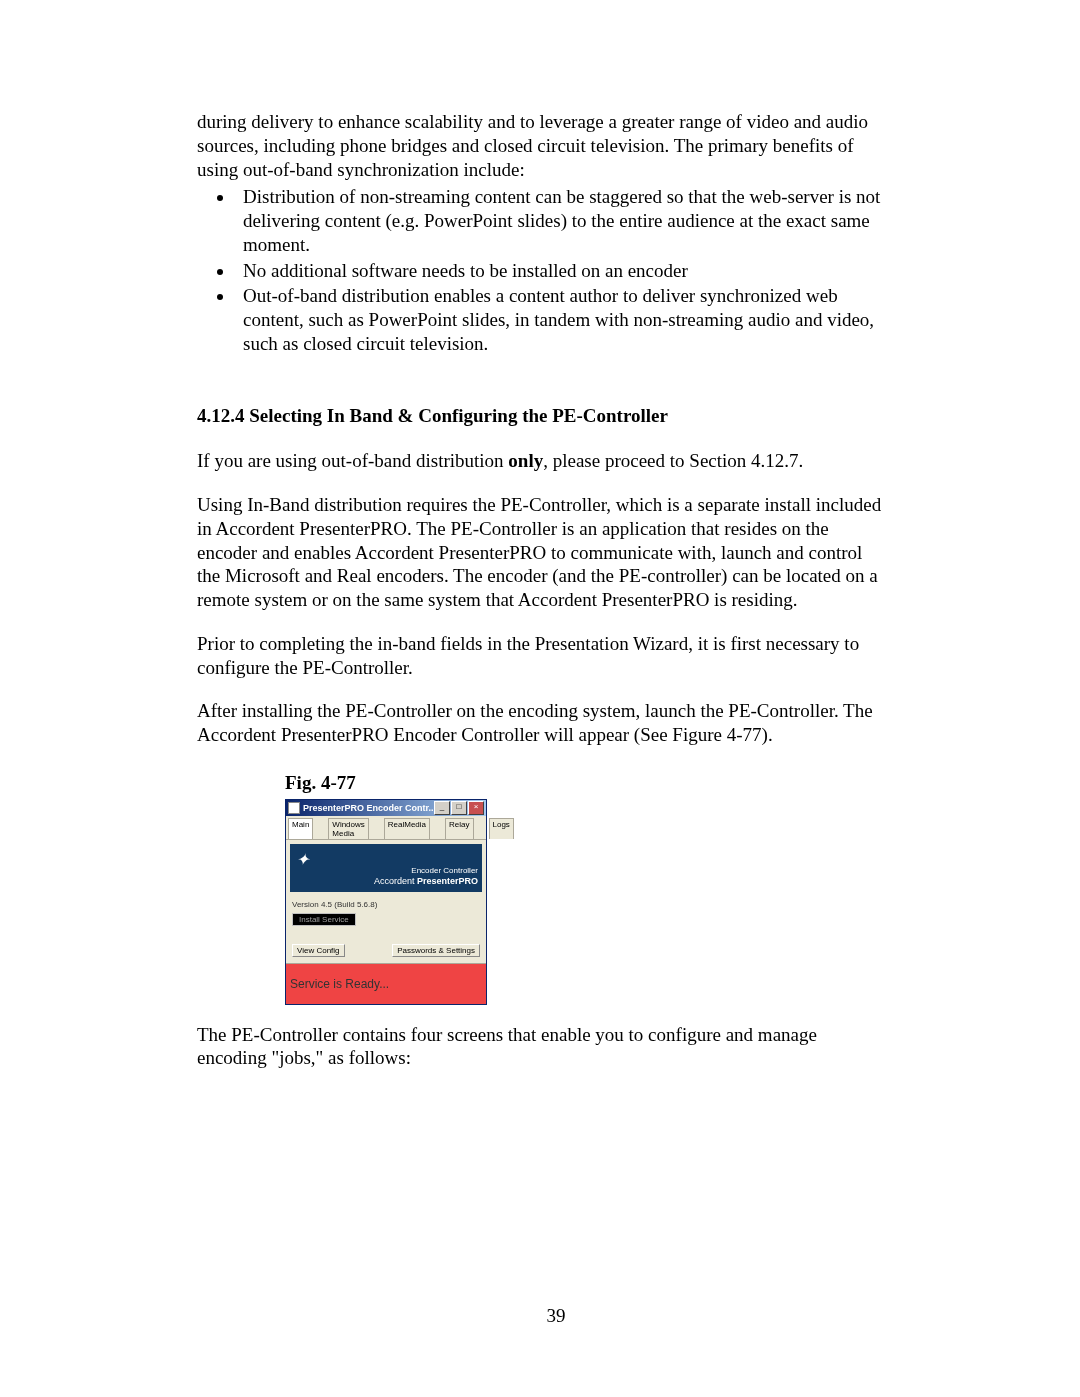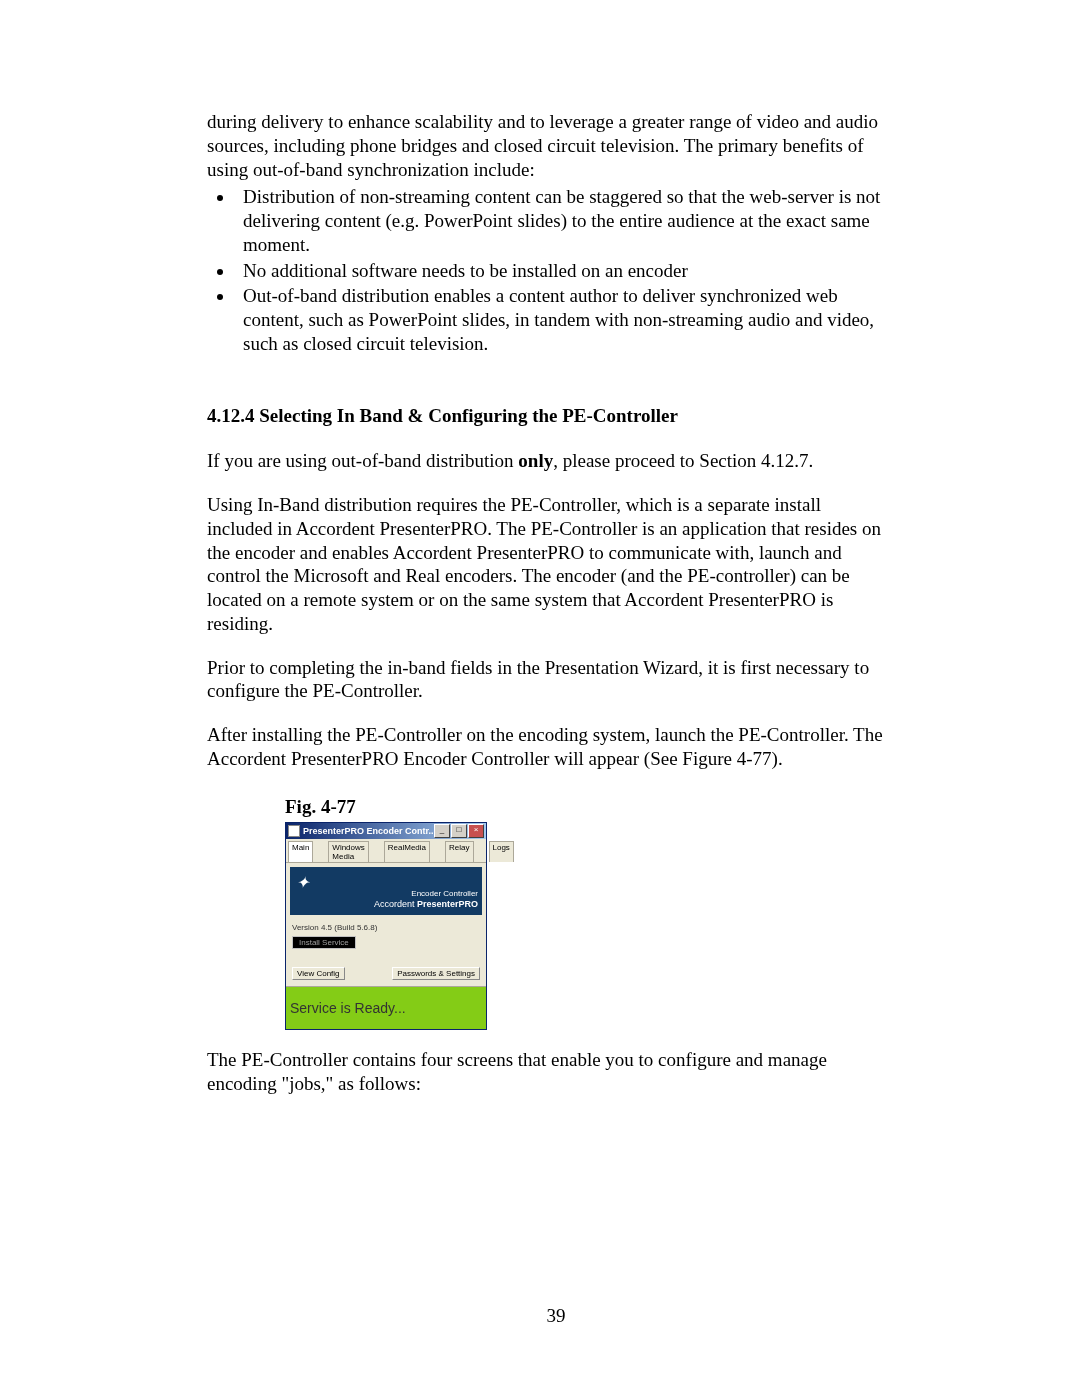--- a/index.html
+++ b/index.html
@@ -10,21 +10,21 @@
     font-size: 19px;
     color: #000000;
     width: 1080px;
     height: 1397px;
     position: relative;
   }
   .page {
     padding: 110px 190px 0 195px;
   }
   p {
-    margin: 0 0 4px 12px;
+    margin: 0 0 4px 2px;
     line-height: 1.25;
   }
   .para-block { margin-bottom: 20px; }
   ul {
     margin: 0 0 0 40px;
     padding: 0;
   }
   li {
     margin: 0 0 2px 0;
     line-height: 1.25;
@@ -159,22 +159,22 @@
     border-top-color: #fff;
     border-left-color: #fff;
     background: #ece9d8;
     padding: 1px 4px;
     font-size: 8px;
     color: #000;
   }
   .statusbar {
     border-top: 1px solid #aca899;
     padding: 13px 4px;
-    font-size: 14px;
-    background: #84cc16;
+    font-size: 12px;
+    background: #ef4444;
     color: #333;
   }
   .page-number {
     position: absolute;
     bottom: 70px;
     left: 16px;
     width: 1080px;
     text-align: center;
     font-size: 19px;
     margin-top: 36px;

